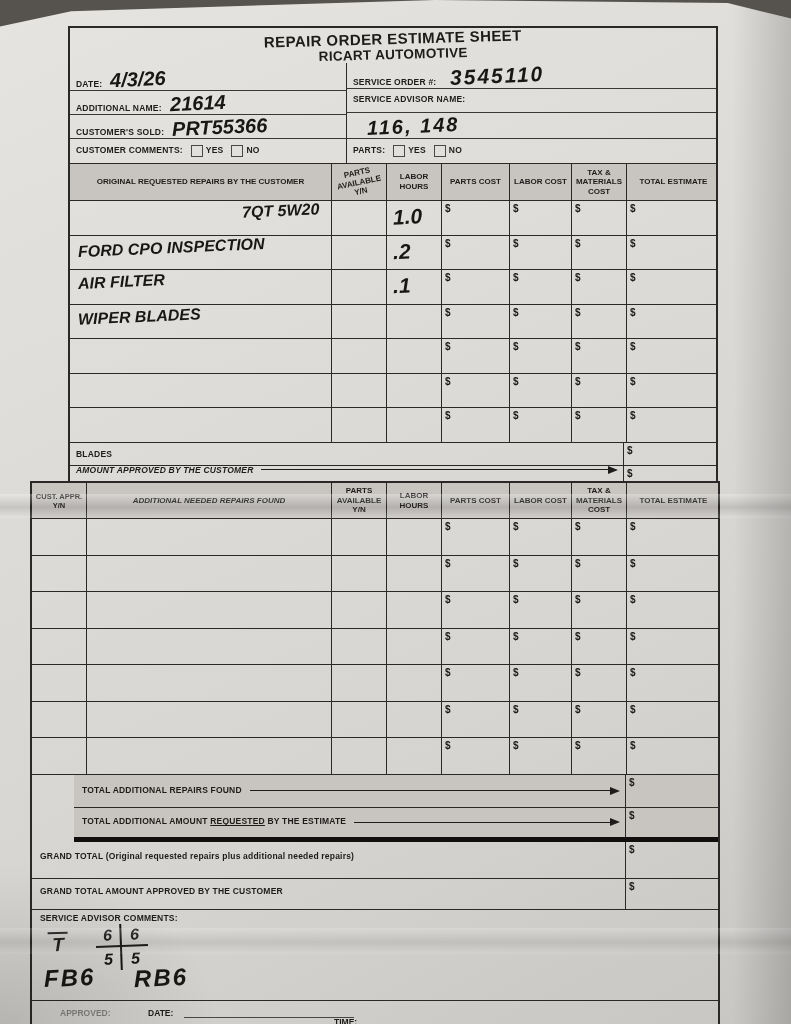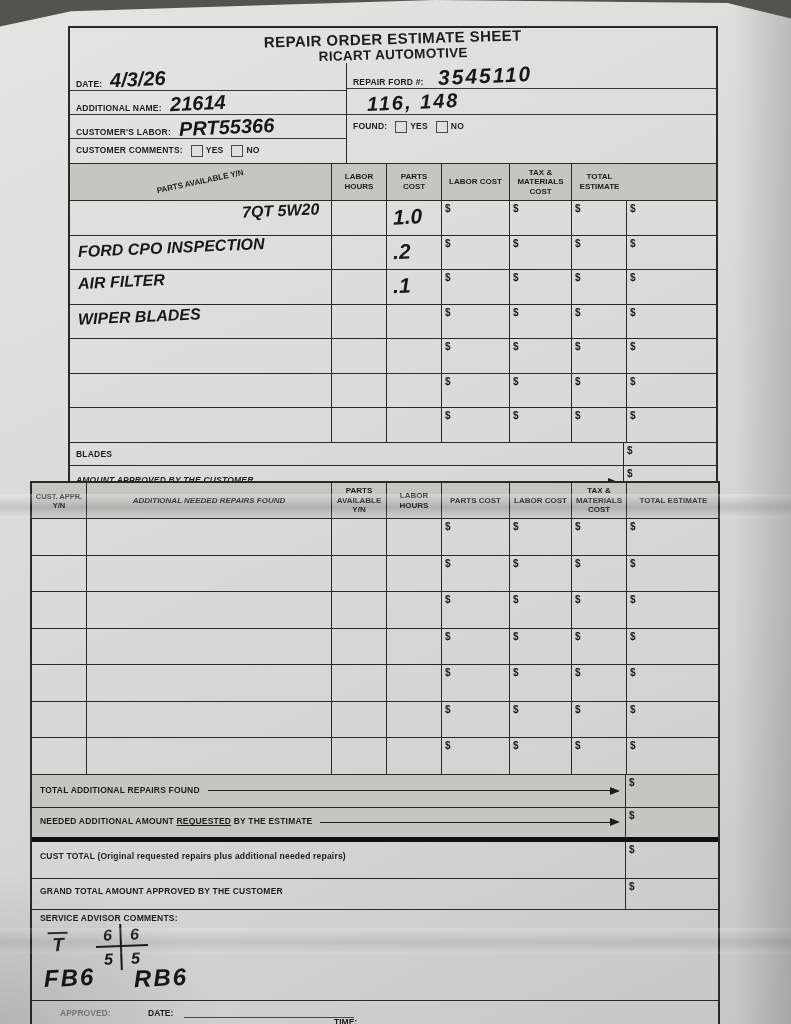--- a/index.html
+++ b/index.html
@@ -42,28 +42,28 @@
   .td{border-right:1.5px solid #2a2927;position:relative;box-sizing:border-box;}
   .t1body .tr{height:33.5px;}
   .t2body .tr{height:35.5px;}
   .cur{position:absolute;top:2px;left:3px;font-size:10px;font-weight:bold;color:#1d1c1a;}
   .hwd{font-size:16px;margin:4px 0 0 8px;}
   .hwd-right{float:right;margin:2px 12px 0 0;}
   .hwh{font-size:21px;margin:5px 0 0 6px;}
   .row-total{position:relative;height:22px;border-bottom:1.5px solid #2a2927;}
   .row-total .lbl{position:absolute;left:6px;top:7px;}
   .dollar-cell{position:absolute;right:0;top:0;bottom:0;width:93px;border-left:1.5px solid #2a2927;box-sizing:border-box;}
-  .row-arrow{position:relative;height:20px;display:flex;align-items:flex-end;padding:0 98px 0 6px;box-sizing:border-box;}
+  .row-arrow{position:relative;height:20px;display:flex;align-items:flex-start;padding:0 98px 0 6px;box-sizing:border-box;}
   .row-arrow .lbl{font-style:italic;}
   .arrow{flex:1;display:flex;align-items:center;margin-left:8px;}
   .arrow .line{flex:1;border-top:1.7px solid #1d1c1a;}
   .arrow .head{width:0;height:0;border-left:10px solid #1d1c1a;border-top:4px solid transparent;border-bottom:4px solid transparent;}
   .t2 .th.italic{font-style:italic;}
   .sumrow{position:relative;height:33px;display:flex;align-items:center;background:#c8c5c1;
-    border-bottom:1.5px solid #2a2927;padding:0 98px 0 8px;box-sizing:border-box;}
+    border-bottom:1.5px solid #2a2927;padding:0 98px 0 8px;box-sizing:border-box;margin-left:42px;}
   .sumrow.thickline{height:34px;border-bottom:5px solid #100f0e;}
   .sumrow .lbl,.grandrow .lbl{font-size:8.5px;}
   .u{text-decoration:underline;}
   .grandrow{position:relative;border-bottom:1.5px solid #2a2927;}
   .grandrow .lbl{position:absolute;left:8px;top:10px;max-width:480px;}
   .g1{height:36px;} .g2{height:30px;}
   .comments{position:relative;height:90px;border-bottom:1.5px solid #2a2927;}
   .comments .lbl{position:absolute;left:8px;top:4px;}
   .tread-t{position:absolute;left:16px;top:22px;font-style:italic;font-weight:700;font-size:19px;
     border-top:2.5px solid #181715;width:20px;text-align:center;transform:rotate(-2deg);}
@@ -98,50 +98,54 @@
         <div class="fcol-l">
           <div class="frow" style="height:28px">
             <span class="lbl">DATE:</span>
             <span class="hw hw-big">4/3/26</span>
           </div>
           <div class="frow" style="height:24px">
             <span class="lbl">ADDITIONAL NAME:</span>
             <span class="hw hw-big">21614</span>
           </div>
           <div class="frow" style="height:24px">
-            <span class="lbl">CUSTOMER'S LABOR:</span>
+            <span class="lbl">CUSTOMER'S SOLD:</span>
             <span class="hw hw-big">PRT55366</span>
           </div>
           <div class="frow" style="height:24px;border-bottom:none;align-items:center">
             <span class="lbl">CUSTOMER COMMENTS:</span>
             <span class="cb"></span>
             <span class="lbl">YES</span>
             <span class="cb"></span>
             <span class="lbl">NO</span>
           </div>
         </div>
         <div class="fcol-r">
           <div class="frow" style="height:26px">
-            <span class="lbl">REPAIR FORD #:</span>
+            <span class="lbl">SERVICE ORDER #:</span>
             <span class="hw hw-ro">3545110</span>
+          </div>
+          <div class="frow" style="height:24px;align-items:center">
+            <span class="lbl">SERVICE ADVISOR NAME:</span>
           </div>
           <div class="frow" style="height:26px">
             <span class="hw hw-ro" style="font-size:20px">116, 148</span>
           </div>
           <div class="frow" style="height:24px;border-bottom:none;align-items:center">
-            <span class="lbl">FOUND:</span>
+            <span class="lbl">PARTS:</span>
             <span class="cb"></span>
             <span class="lbl">YES</span>
             <span class="cb"></span>
             <span class="lbl">NO</span>
           </div>
         </div>
       </div>
 
       <div class="grid t1cols thead" style="height:38px;border-top:1.5px solid #2a2927;border-bottom:1.5px solid #2a2927;box-sizing:border-box">
+        <div class="th">ORIGINAL REQUESTED REPAIRS BY THE CUSTOMER</div>
         <div class="th">
             <span class="pa-tilt">PARTS AVAILABLE Y/N</span>
           </div>
         <div class="th">LABOR HOURS</div>
         <div class="th">PARTS COST</div>
         <div class="th">LABOR COST</div>
         <div class="th">TAX &amp; MATERIALS COST</div>
         <div class="th last">TOTAL ESTIMATE</div>
       </div>
 
@@ -432,32 +436,32 @@
         <span class="lbl">TOTAL ADDITIONAL REPAIRS FOUND</span>
         <span class="arrow">
             <span class="line"></span>
             <span class="head"></span>
           </span>
         <div class="dollar-cell">
             <span class="cur">$</span>
           </div>
       </div>
       <div class="sumrow thickline">
-        <span class="lbl"><span>NEEDED ADDITIONAL AMOUNT </span><span class="u">REQUESTED</span><span> BY THE ESTIMATE</span></span>
+        <span class="lbl"><span>TOTAL ADDITIONAL AMOUNT </span><span class="u">REQUESTED</span><span> BY THE ESTIMATE</span></span>
         <span class="arrow">
             <span class="line"></span>
             <span class="head"></span>
           </span>
         <div class="dollar-cell">
             <span class="cur">$</span>
           </div>
       </div>
 
       <div class="grandrow g1">
-        <span class="lbl">CUST TOTAL (Original requested repairs plus additional needed repairs)</span>
+        <span class="lbl">GRAND TOTAL (Original requested repairs plus additional needed repairs)</span>
         <div class="dollar-cell">
             <span class="cur">$</span>
           </div>
       </div>
       <div class="grandrow g2">
         <span class="lbl" style="top:8px">GRAND TOTAL AMOUNT APPROVED BY THE CUSTOMER</span>
         <div class="dollar-cell">
             <span class="cur">$</span>
           </div>
       </div>

